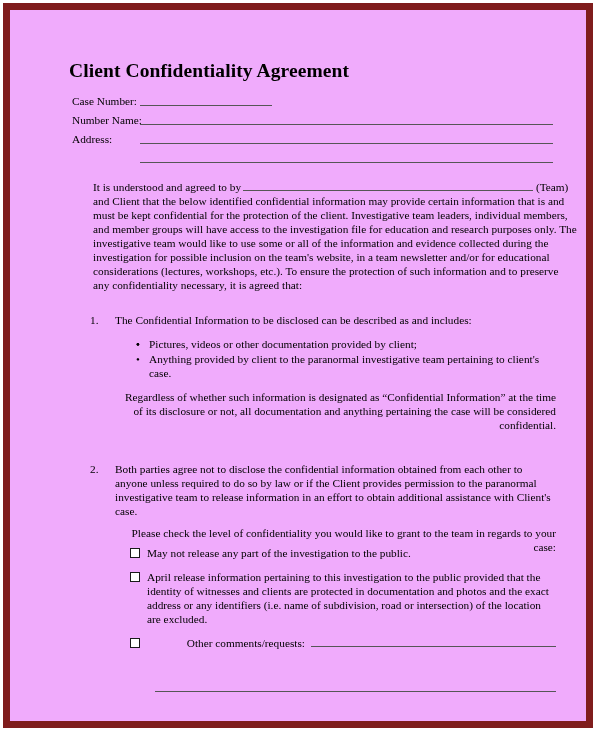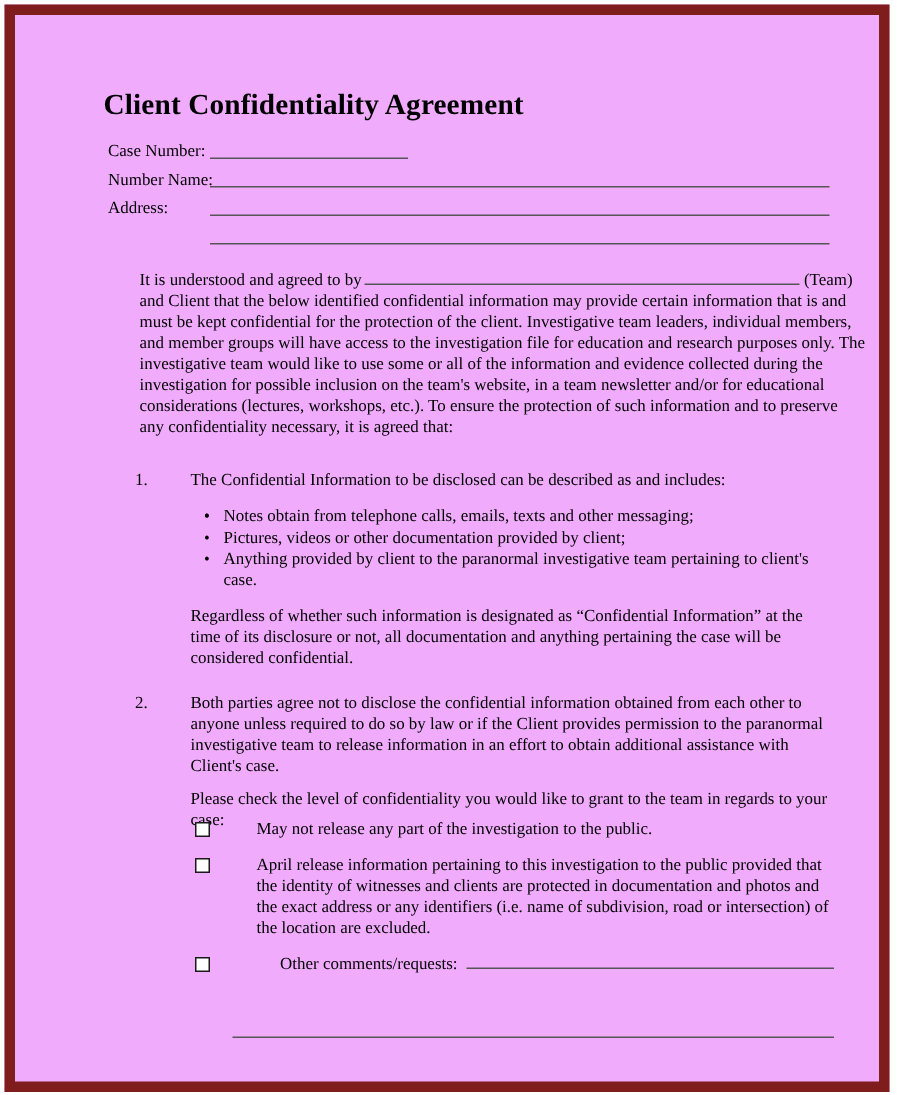--- a/index.html
+++ b/index.html
@@ -105,23 +105,23 @@
     position: absolute;
     left: 0;
     top: 0;
     width: 24px;
     text-align: left;
   }
   .item-body {
     margin-left: 25px;
   }
   .item-body p {
-    margin: 0 0 8px 12px;
-  }
-  .item-body p:last-child { margin-bottom: 0; }
+    margin: 0 0 8px 0;
+  }
+  .item-body p:last-child { margin-bottom: 0; text-align: right; }
 
   .item1 { left: 80px; top: 303px; width: 466px; }
   .item2 { left: 80px; top: 452px; width: 466px; }
 
   
   ul.bullets {
     list-style: none;
     margin: 10px 0 10px 0;
     padding: 0;
   }
@@ -143,21 +143,21 @@
   .checklist {
     position: absolute;
     left: 120px;
     top: 536px;
     width: 426px;
     font-size: 11.3px;
     line-height: 14.05px;
   }
   .check-row {
     position: relative;
-    padding-left: 41px;
+    padding-left: 17px;
     margin-bottom: 10px;
   }
   .check-row:last-child { margin-bottom: 0; text-align: right; }
   .checkbox {
     position: absolute;
     left: 0;
     top: 2px;
     width: 8px;
     height: 8px;
     border: 1px solid #1a1a1a;
@@ -222,21 +222,20 @@
     <div class="item item1">
       <span class="item-num">1.</span>
       <div class="item-body">
         <p>The Confidential Information to be disclosed can be described as and includes:</p>
         <ul class="bullets">
           <li>
             <span class="dot">•</span>
           </li>
           <li>
             <span class="dot">•</span>
-            <span>Notes obtain from telephone calls, emails, texts and other messaging;</span>
           </li>
           <li>
             <span class="dot">•</span>
             <span>Pictures, videos or other documentation provided by client;</span>
           </li>
           <li>
             <span class="dot">•</span>
             <span>Anything provided by client to the paranormal investigative team pertaining to client's case.</span>
           </li>
         </ul>

